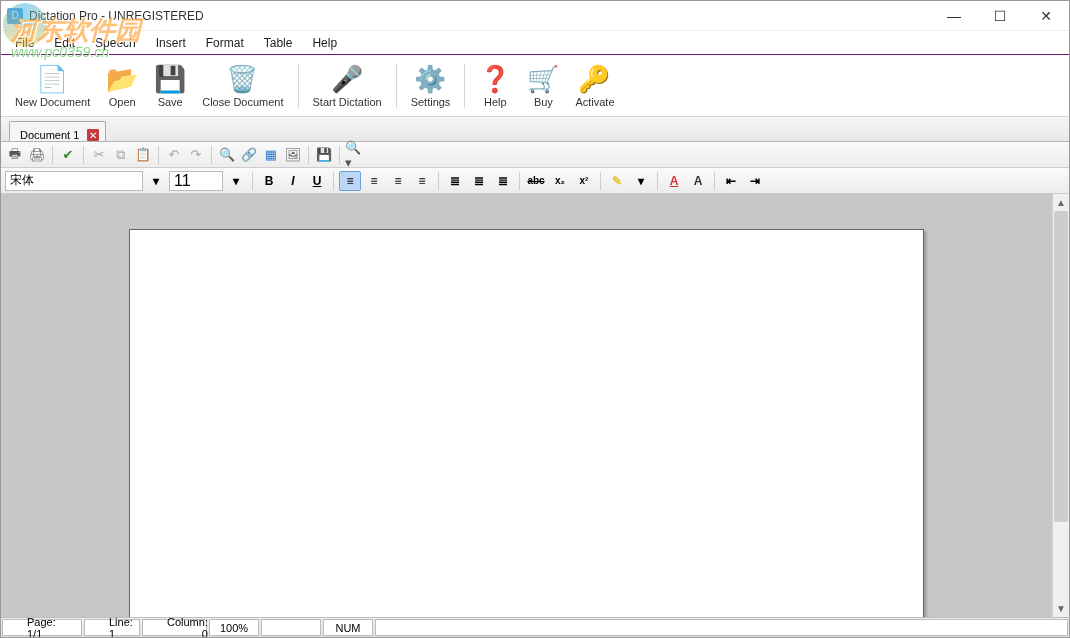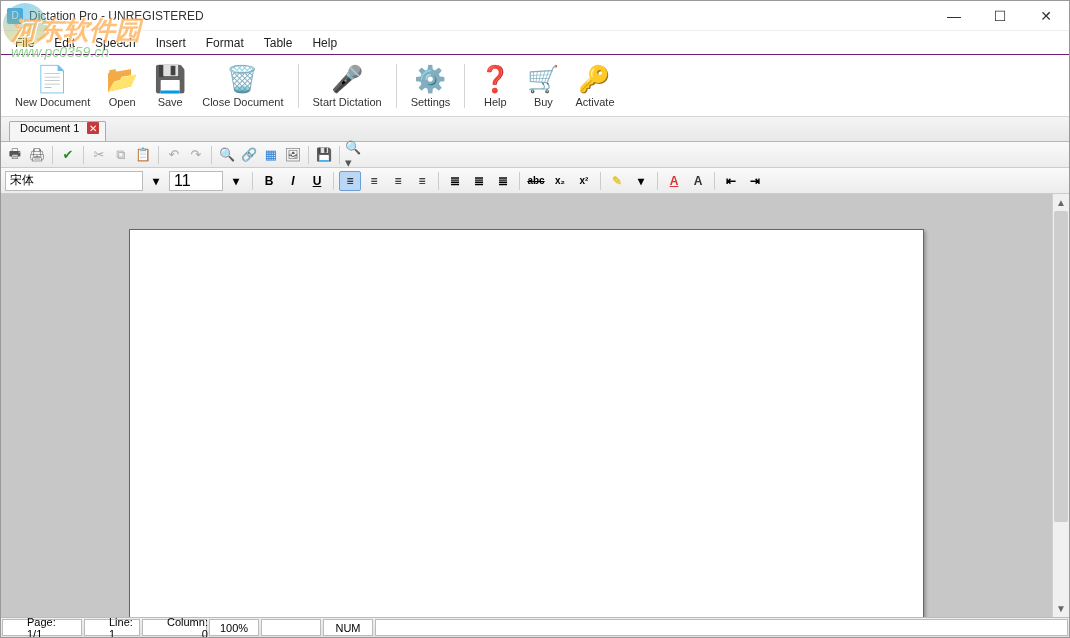--- a/index.html
+++ b/index.html
@@ -18,21 +18,21 @@
 
 
 .maintoolbar { height: 62px; background: #fff; display: flex; align-items: center; gap: 0; padding: 0 6px; border-bottom: 1px solid #d5d5d5; }
 .main-btn { display: flex; flex-direction: column; align-items: center; justify-content: center; padding: 2px 8px; font-size: 11px; cursor: pointer; border-radius: 3px; height: 56px;}
 .main-btn .icon { width: 32px; height: 32px; display: flex; align-items: center; justify-content: center; font-size: 26px; }
 .main-btn span { color: #333; white-space: nowrap; }
 .tb-sep { width: 1px; height: 44px; background: #d5d5d5; margin: 0 6px; }
 
 
 .tabs { height: 25px; background: linear-gradient(#f4f4f4,#e8e8e8); display: flex; align-items: end; border-bottom: 1px solid #b5b5b5; padding-left: 8px; }
-.tab { height: 20px; background: #f5f5f5; border: 1px solid #aaa; border-bottom:none; display: flex; align-items: flex-start; font-family: "Courier New", monospace; font-size: 11px; padding: 0 6px 0 10px; gap: 8px; border-radius: 2px 2px 0 0;}
+.tab { height: 20px; background: #f5f5f5; border: 1px solid #aaa; border-bottom:none; display: flex; align-items: flex-end; font-family: "Courier New", monospace; font-size: 11px; padding: 0 6px 0 10px; gap: 8px; border-radius: 2px 2px 0 0;}
 .tab .close-tab { width: 12px; height: 12px; background: #c53a3a; color: #fff; font-size: 10px; display: flex; align-items: center; justify-content: center; border-radius: 1px; cursor: pointer; }
 
 
 .smalltoolbar { height: 26px; background: linear-gradient(#fafafa,#ececec); border-bottom: 1px solid #ccc; display: flex; align-items: center; padding: 0 4px; gap: 2px; }
 .sicon { width: 20px; height: 20px; display: flex; align-items: center; justify-content: center; font-size: 13px; cursor: pointer; border-radius: 2px; color:#555;}
 .ssep { width: 1px; height: 18px; background: #ccc; margin: 0 3px; }
 
 
 .formatbar { height: 26px; background: linear-gradient(#fafafa,#ececec); border-bottom: 1px solid #ccc; display: flex; align-items: center; padding: 0 4px; gap: 2px; font-size: 12px;}
 .font-select { height: 20px; width: 138px; font-size: 12px; border: 1px solid #bbb; padding: 0 4px; background:#fff;}

